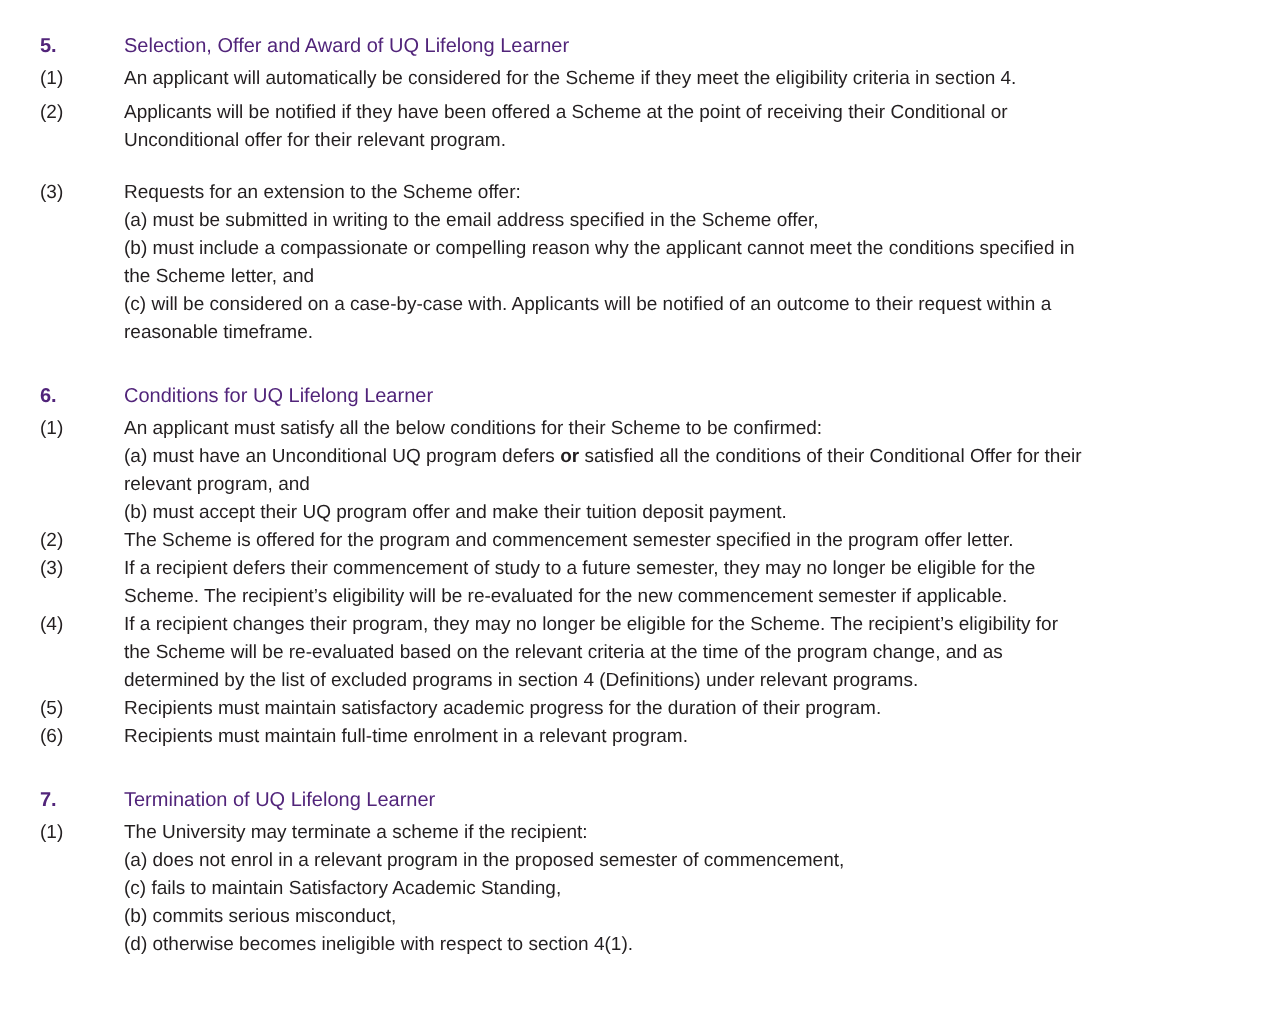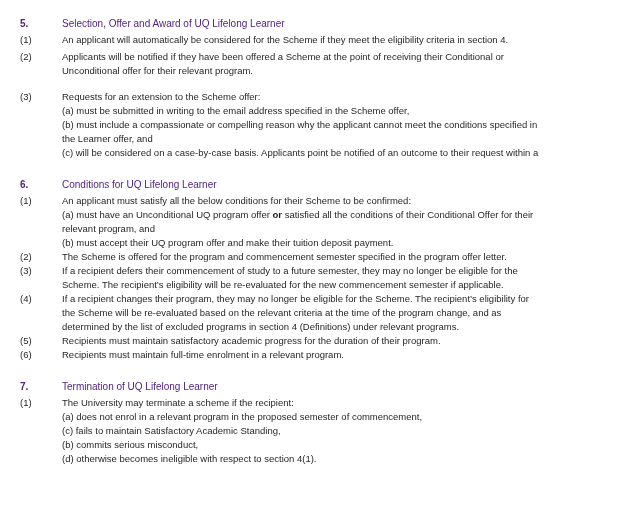--- a/index.html
+++ b/index.html
@@ -76,38 +76,39 @@
             <div class="line"><span>Unconditional offer for their relevant program.</span></div>
           </div>
   </div>
 
   <div class="row item gap-before">
     <div class="num">(3)</div>
     <div class="content">
             <div class="line"><span>Requests for an extension to the Scheme offer:</span></div>
             <div class="line"><span>(a) must be submitted in writing to the email address specified in the Scheme offer,</span></div>
             <div class="line"><span>(b) must include a compassionate or compelling reason why the applicant cannot meet the conditions specified in</span></div>
-            <div class="line"><span>the Learner offer, and</span></div>
-            <div class="line"><span>(c) will be considered on a case-by-case basis. Applicants point be notified of an outcome to their request within a</span></div>
+            <div class="line"><span>the Scheme letter, and</span></div>
+            <div class="line"><span>(c) will be considered on a case-by-case with. Applicants will be notified of an outcome to their request within a</span></div>
+            <div class="line"><span>reasonable timeframe.</span></div>
           </div>
   </div>
 </div>
   </section>
 
   <section class="section sec-1">
     <div class="row heading-row">
       <div class="num">6.</div>
       <h2 class="title">Conditions for UQ Lifelong Learner</h2>
     </div>
     <div class="items">
   <div class="row item">
     <div class="num">(1)</div>
     <div class="content">
             <div class="line"><span>An applicant must satisfy all the below conditions for their Scheme to be confirmed:</span></div>
-            <div class="line"><span>(a) must have an Unconditional UQ program offer </span><span class="bold">or</span><span> satisfied all the conditions of their Conditional Offer for their</span></div>
+            <div class="line"><span>(a) must have an Unconditional UQ program defers </span><span class="bold">or</span><span> satisfied all the conditions of their Conditional Offer for their</span></div>
             <div class="line"><span>relevant program, and</span></div>
             <div class="line"><span>(b) must accept their UQ program offer and make their tuition deposit payment.</span></div>
           </div>
   </div>
 
   <div class="row item">
     <div class="num">(2)</div>
     <div class="content">
             <div class="line"><span>The Scheme is offered for the program and commencement semester specified in the program offer letter.</span></div>
           </div>

